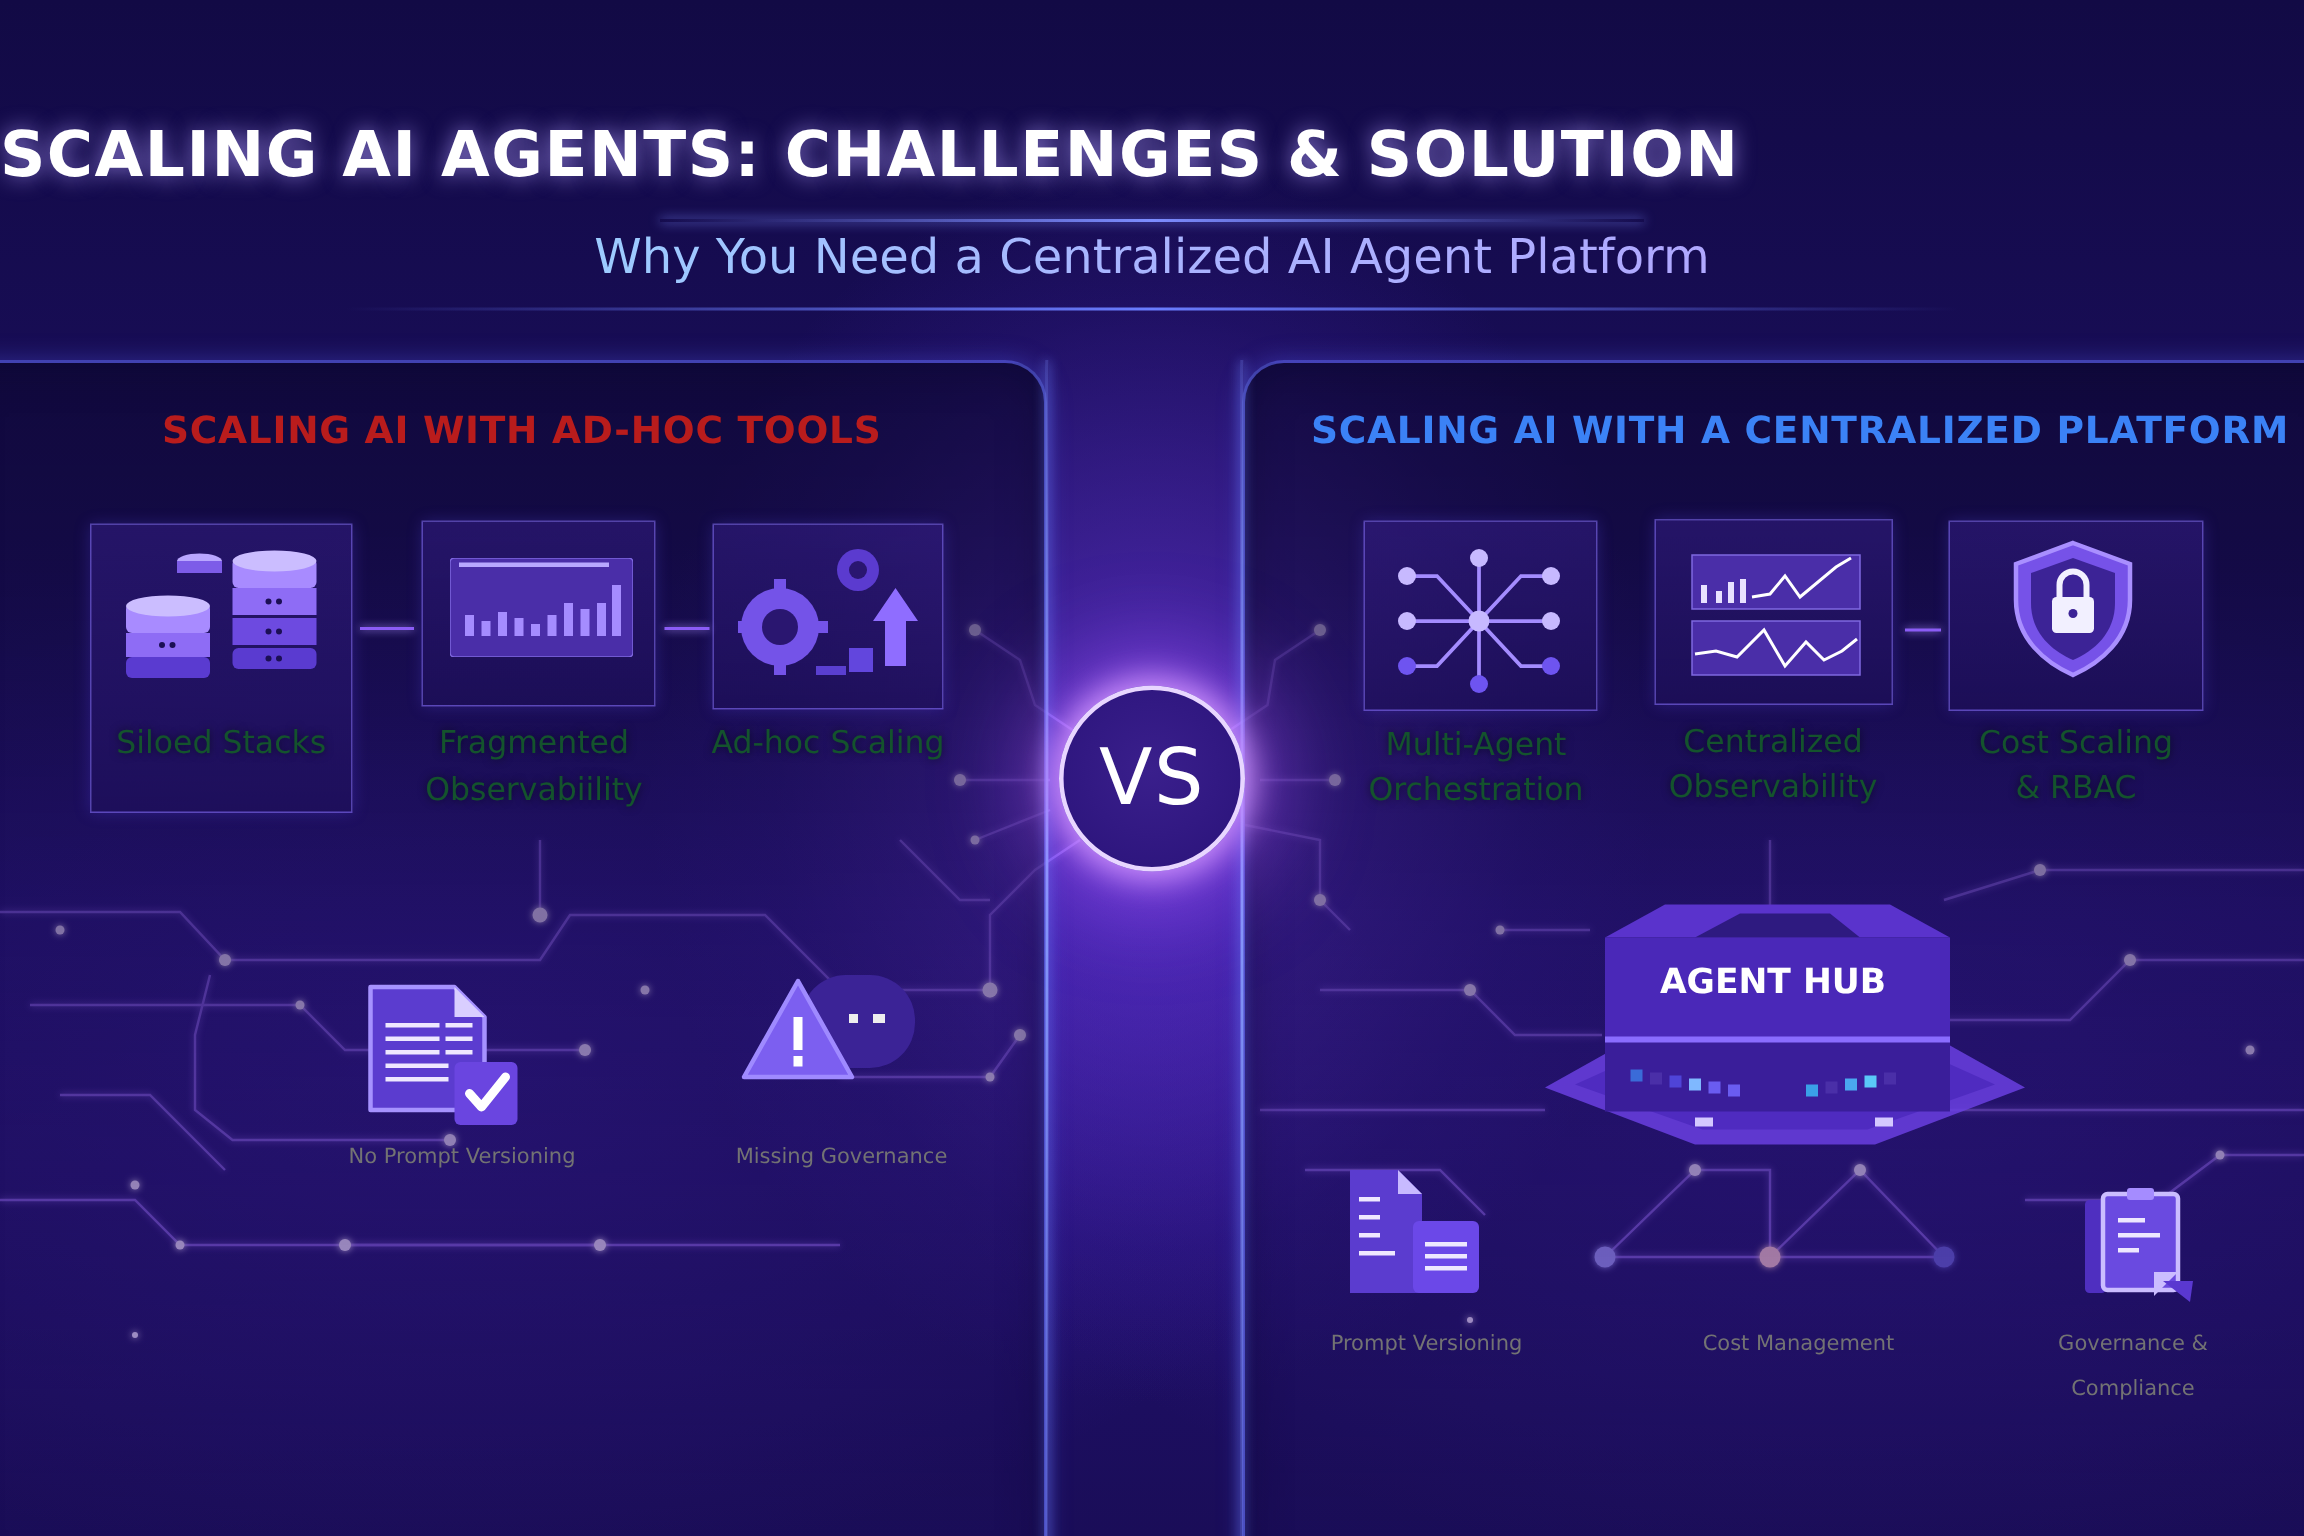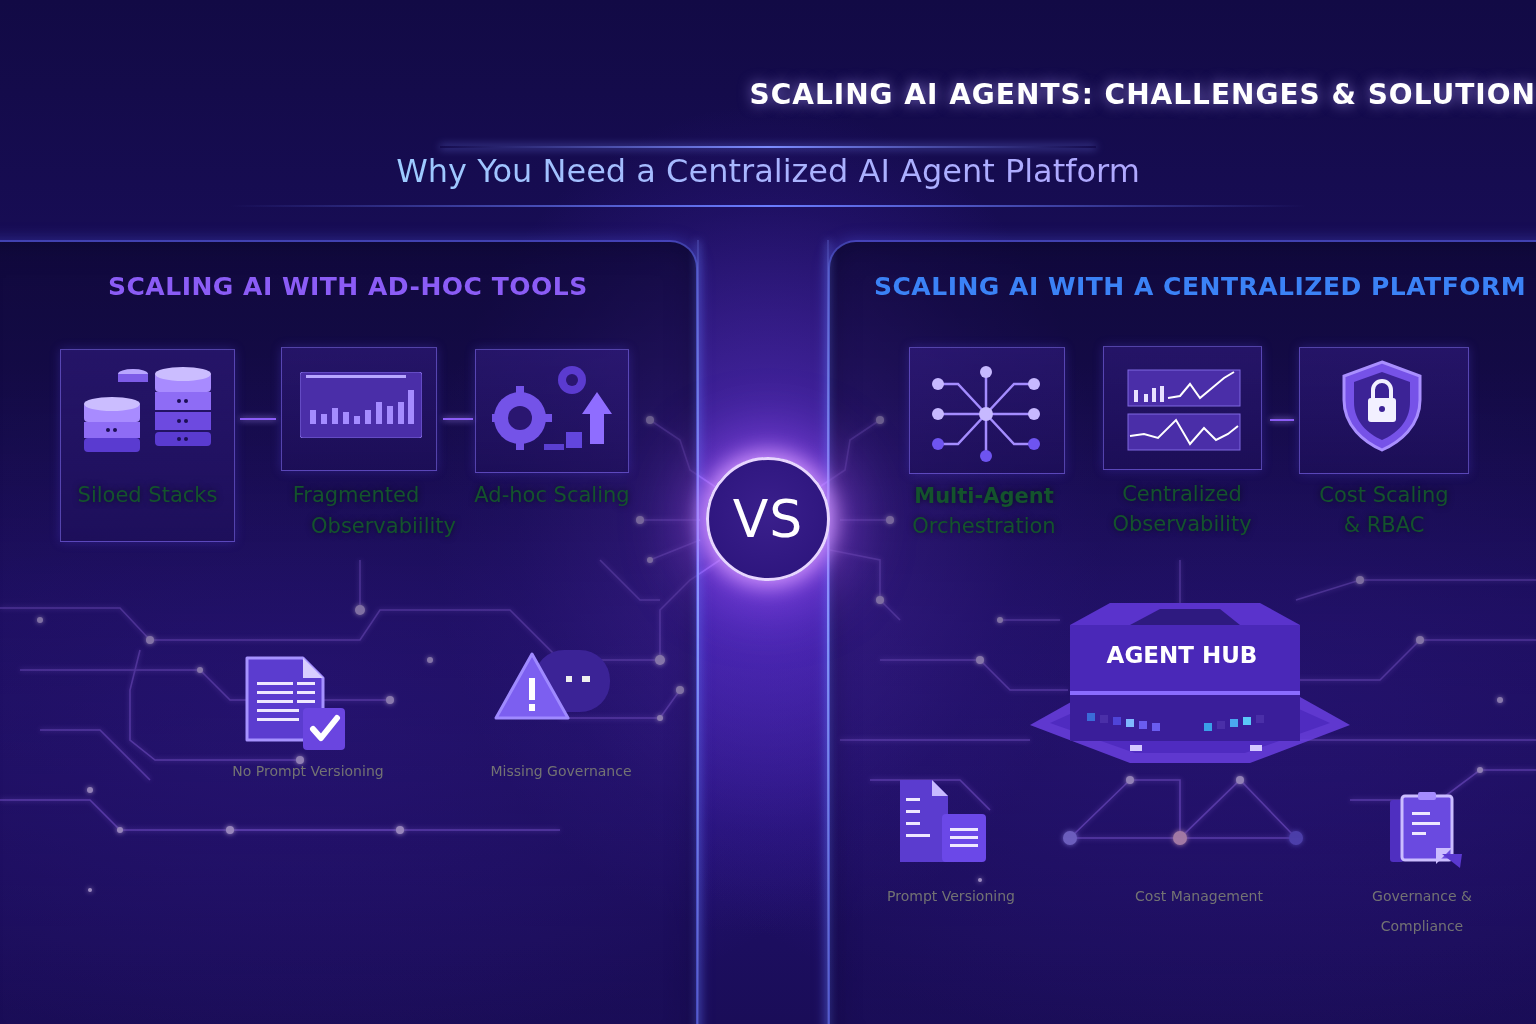--- a/index.html
+++ b/index.html
@@ -8,22 +8,22 @@
     position: relative;
     font-family: "DejaVu Sans", "Liberation Sans", sans-serif;
     color: #fff;
     background:
       radial-gradient(ellipse 420px 520px at 768px 520px, rgba(130,70,255,0.55), rgba(80,40,200,0.15) 60%, transparent 80%),
       radial-gradient(ellipse 900px 500px at 300px 700px, rgba(80,40,200,0.35), transparent 70%),
       radial-gradient(ellipse 900px 500px at 1230px 700px, rgba(80,40,200,0.35), transparent 70%),
       linear-gradient(180deg, #120a45 0%, #1a0e5c 35%, #24127a 60%, #1a0d58 100%);
   }
   .title {
-    position: absolute; top: 78px; left: 0; width: 1536px; text-align: right;
-    font-size: 28px; font-weight: bold; letter-spacing: 1px;
+    position: absolute; top: 78px; left: 0; width: 1536px; text-align: left;
+    font-size: 42px; font-weight: bold; letter-spacing: 1px;
     text-shadow: 0 0 14px rgba(180,160,255,0.7);
   }
   .title-rule {
     position: absolute; top: 146px; left: 440px; width: 656px; height: 2px;
     background: linear-gradient(90deg, transparent, #7d8dff, transparent);
     box-shadow: 0 0 8px #7d8dff;
   }
   .subtitle {
     position: absolute; top: 152px; left: 0; width: 1536px; text-align: center;
     font-size: 32px;
@@ -39,21 +39,21 @@
     border: 2px solid rgba(100,110,255,0.55);
     border-radius: 28px;
     box-shadow: 0 0 16px rgba(90,100,255,0.35), inset 0 0 30px rgba(0,0,30,0.35);
     background: linear-gradient(180deg, rgba(14,8,50,0.65), rgba(30,15,90,0.25));
   }
   .panel.left { left: -30px; width: 728px; border-left: none; border-top-left-radius: 0; }
   .panel.right { left: 828px; width: 740px; border-right: none; border-top-right-radius: 0; }
   .panel-heading {
     position: absolute; top: 272px; font-size: 25px; font-weight: bold; letter-spacing: 0.5px;
   }
-  .panel-heading.left { left: 108px; color: #8b5cf6; }
+  .panel-heading.left { left: 108px; color: #b91c1c; }
   .panel-heading.right { left: 874px; color: #3b82f6; }
 
   .card {
     position: absolute; border: 1.5px solid rgba(140,120,255,0.5);
     background: linear-gradient(180deg, rgba(70,40,170,0.35), rgba(30,15,90,0.55));
     box-shadow: 0 0 10px rgba(100,80,255,0.25);
   }
   .card-label {
     position: absolute; text-align: center; font-size: 21px; line-height: 31px; color: #14532d;
     text-shadow: 0 0 6px rgba(0,0,0,0.6);
@@ -245,21 +245,21 @@
     </g>
   <circle cx="80" cy="18" r="14" fill="#5b3bcf"></circle>
     <circle cx="80" cy="18" r="6" fill="#2a1670"></circle>
   <polygon points="105,30 120,52 112,52 112,82 98,82 98,52 90,52" fill="#8f6dff"></polygon>
   <rect x="74" y="70" width="16" height="16" fill="#6246dd"></rect>
     <rect x="52" y="82" width="20" height="6" fill="#5a3fd0"></rect>
 </svg>
 
 <div class="card-label" style="left:60px;top:480px;width:175px;">Siloed Stacks</div>
 <div class="card-label" style="left:256px;top:480px;width:200px;">Fragmented</div>
-<div class="card-label" style="left:256px;top:511px;width:200px;text-align:right;">Observabiility</div>
+<div class="card-label" style="left:256px;top:511px;width:200px;">Observabiility</div>
 <div class="card-label" style="left:452px;top:480px;width:200px;">Ad-hoc Scaling</div>
 
 <div class="vs">VS</div>
 
 <svg class="icon-box" style="left:243px;top:654px" width="106" height="98" viewBox="0 0 106 98">
   <path d="M4 4 H60 L80 24 V86 H4 Z" fill="#5b3ccf" stroke="#a692ff" stroke-width="3" stroke-linejoin="round"></path>
   <path d="M60 4 V24 H80 Z" fill="#d9ceff"></path>
   <g fill="#eee8ff">
       <rect x="14" y="28" width="36" height="3"></rect>
       <rect x="14" y="37" width="36" height="3"></rect>
@@ -323,21 +323,21 @@
   <polyline points="6,68 20,66 34,70 52,52 66,76 80,60 92,72 104,66 114,58" stroke="#fff" stroke-width="2" fill="none"></polyline>
 </svg>
 <svg class="icon-box" style="left:1340px;top:360px" width="84" height="92" viewBox="0 0 84 92">
   <path d="M42 2 L80 16 V40 C80 66 60 82 42 90 C24 82 4 66 4 40 V16 Z" fill="#7652e8" stroke="#a98fff" stroke-width="3"></path>
   <path d="M42 12 L70 22 V42 C70 62 56 74 42 80 C28 74 14 62 14 42 V22 Z" fill="#3c2396"></path>
   <rect x="28" y="38" width="28" height="24" rx="3" fill="#f2f0ff"></rect>
   <path d="M33 38 V30 a9 9 0 0 1 18 0 V38" stroke="#f2f0ff" stroke-width="4" fill="none"></path>
   <circle cx="42" cy="49" r="3" fill="#3c2396"></circle>
 </svg>
 
-<div class="card-label" style="left:884px;top:481px;width:200px;font-weight:bold;">Multi-Agent</div>
+<div class="card-label" style="left:884px;top:481px;width:200px;">Multi-Agent</div>
 <div class="card-label" style="left:884px;top:511px;width:200px;">Orchestration</div>
 <div class="card-label" style="left:1082px;top:479px;width:200px;">Centralized</div>
 <div class="card-label" style="left:1082px;top:509px;width:200px;">Observability</div>
 <div class="card-label" style="left:1284px;top:480px;width:200px;">Cost Scaling</div>
 <div class="card-label" style="left:1284px;top:510px;width:200px;">&amp; RBAC</div>
 
 <svg class="hub" style="left:1020px;top:595px;width:340px;height:170px;" viewBox="0 0 340 170">
   <polygon points="10,130 60,102 280,102 330,130 230,168 110,168" fill="#6a3fe0" opacity="0.85"></polygon>
   <polygon points="30,128 70,110 270,110 310,128 225,158 115,158" fill="#4f2bc0"></polygon>
   <g fill="#d4c8ff">

